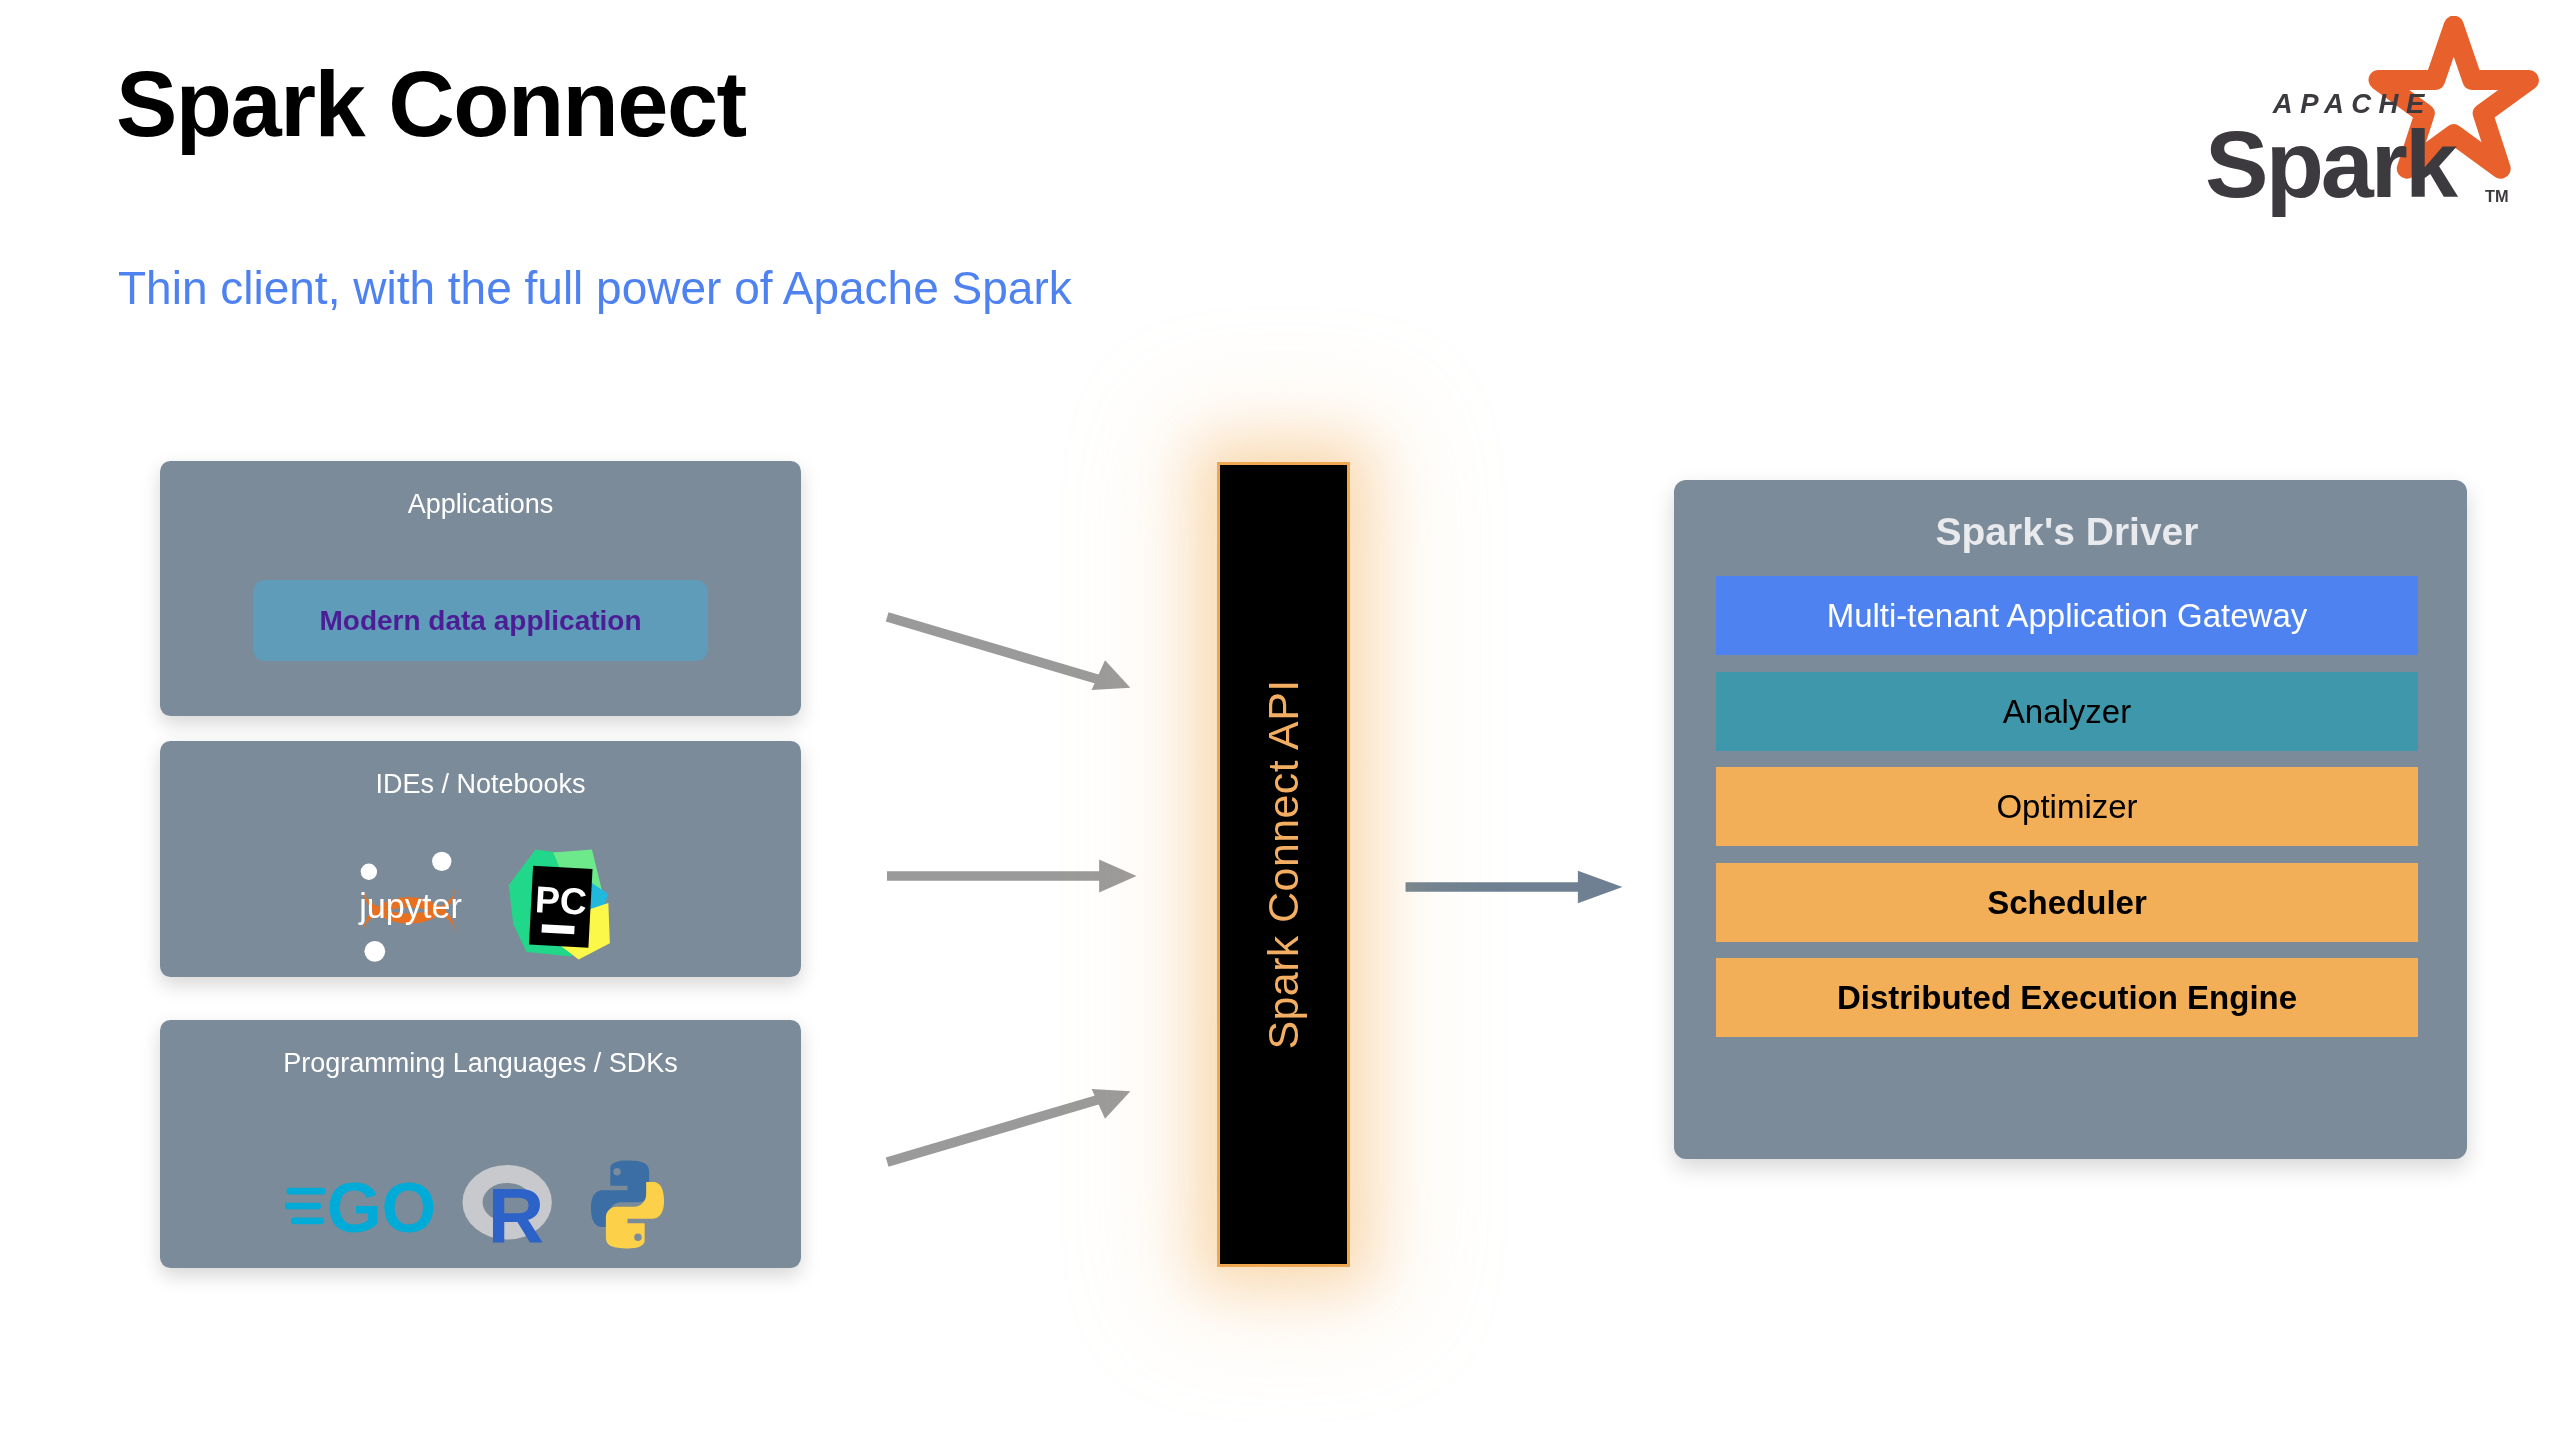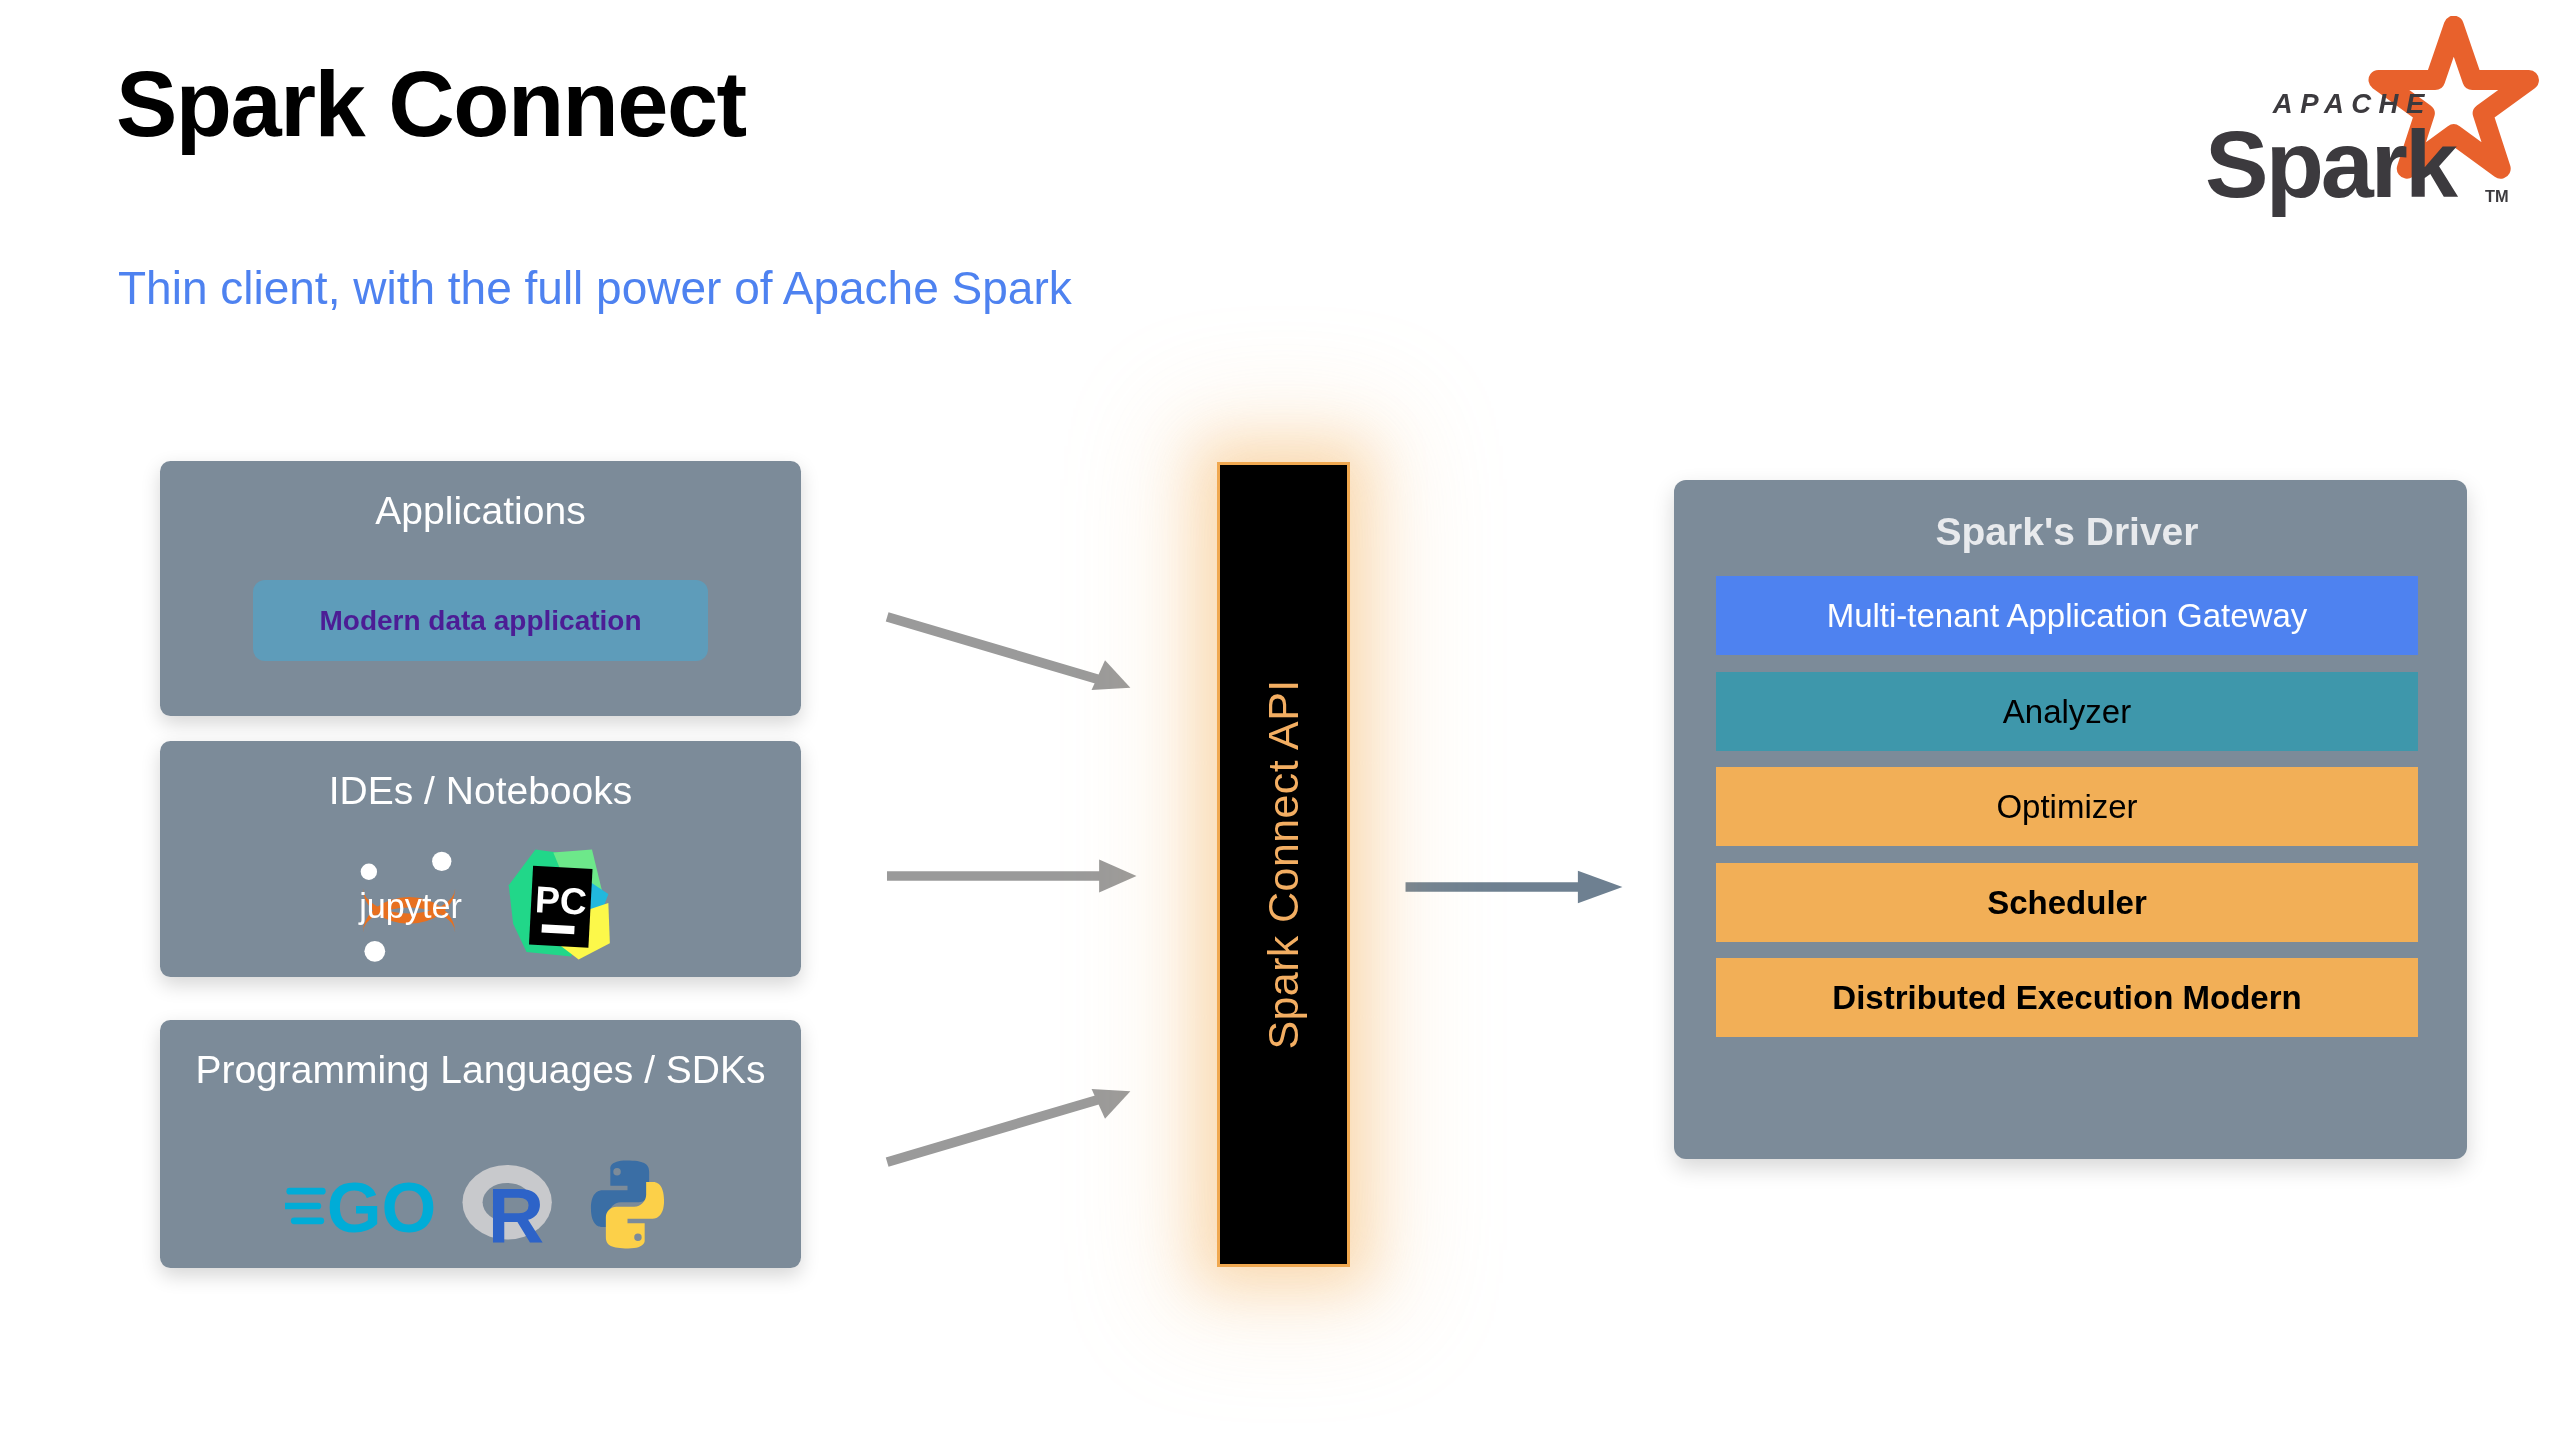--- a/index.html
+++ b/index.html
@@ -62,21 +62,21 @@
     box-shadow: 0 7.5px 19.4px rgba(0,0,0,0.16);
     color: #ffffff;
     text-align: center;
     padding-top: 28px;
   }
   #card-applications { top: 461px; height: 255px; }
   #card-ides        { top: 741px; height: 236px; }
   #card-languages   { top: 1020px; height: 248px; }
 
   .card-title {
-    font-size: 39px;
+    font-size: 27px;
     font-weight: 400;
     color: #ffffff;
     line-height: 1.15;
     padding: 0 10px;
   }
 
   .chip {
     position: absolute;
     left: 93px;
     right: 93px;
@@ -293,17 +293,17 @@
     <div id="connect-bar-label">Spark Connect API</div>
   </div>
 
   <div id="driver-panel">
     <div id="driver-title">Spark's Driver</div>
 
     <div class="driver-row gateway">Multi-tenant Application Gateway</div>
     <div class="driver-row analyzer">Analyzer</div>
     <div class="driver-row orange">Optimizer</div>
     <div class="driver-row orange bold">Scheduler</div>
-    <div class="driver-row orange bold">Distributed Execution Modern</div>
+    <div class="driver-row orange bold">Distributed Execution Engine</div>
   </div>
 
 </div>
 
 
 </body></html>

